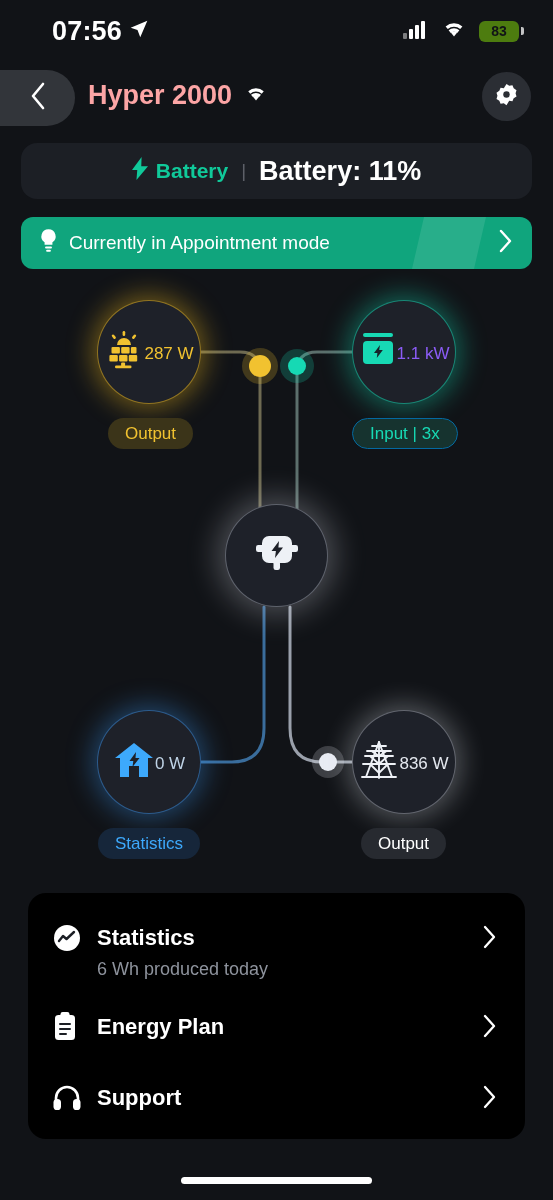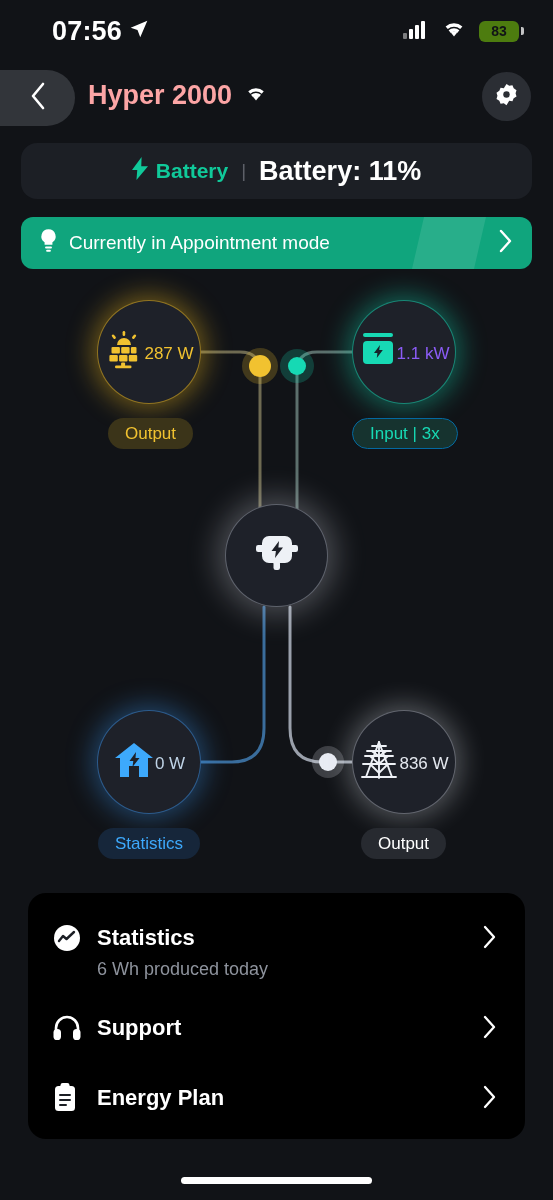--- a/index.html
+++ b/index.html
@@ -311,49 +311,49 @@
       </span>
       <span class="rlabel">Statistics</span>
       <span class="chev">
         <svg width="15" height="24" viewBox="0 0 15 24">
             <path d="M3 2l9 10-9 10" stroke="#fff" stroke-width="2.3" fill="none" stroke-linecap="round" stroke-linejoin="round"></path>
           </svg>
       </span>
     </div>
     <div class="subtxt">6 Wh produced today</div>
 
-    <div class="row" style="margin-top:25px">
-      <span class="ricon">
-        <svg width="30" height="28" viewBox="0 0 30 28">
-          <path d="M4 18v-4a11 11 0 0 1 22 0v4" stroke="#ffffff" stroke-width="2.6" fill="none" stroke-linecap="round"></path>
-          <rect x="1.5" y="15" width="7.5" height="11" rx="3.6" fill="#ffffff"></rect>
-          <rect x="21" y="15" width="7.5" height="11" rx="3.6" fill="#ffffff"></rect>
-        </svg>
-      </span>
-      <span class="rlabel">Support</span>
-      <span class="chev">
-        <svg width="15" height="24" viewBox="0 0 15 24">
-            <path d="M3 2l9 10-9 10" stroke="#fff" stroke-width="2.3" fill="none" stroke-linecap="round" stroke-linejoin="round"></path>
-          </svg>
-      </span>
-    </div>
-
     <div class="row" style="margin-top:24px">
       <span class="ricon">
         <svg width="26" height="30" viewBox="0 0 26 30">
           <rect x="3" y="3" width="20" height="25" rx="3.5" fill="#ffffff"></rect>
           <rect x="8.5" y="0" width="9" height="5.5" rx="2.2" fill="#ffffff"></rect>
           <g stroke="#1b1e24" stroke-width="2" stroke-linecap="round">
             <path d="M8 12h10M8 17h10M8 22h6"></path>
           </g>
         </svg>
       </span>
       <span class="rlabel">Energy Plan</span>
       <span class="chev">
         <svg width="15" height="24" viewBox="0 0 15 24">
             <path d="M3 2l9 10-9 10" stroke="#fff" stroke-width="2.3" fill="none" stroke-linecap="round" stroke-linejoin="round"></path>
           </svg>
       </span>
     </div>
+
+    <div class="row" style="margin-top:25px">
+      <span class="ricon">
+        <svg width="30" height="28" viewBox="0 0 30 28">
+          <path d="M4 18v-4a11 11 0 0 1 22 0v4" stroke="#ffffff" stroke-width="2.6" fill="none" stroke-linecap="round"></path>
+          <rect x="1.5" y="15" width="7.5" height="11" rx="3.6" fill="#ffffff"></rect>
+          <rect x="21" y="15" width="7.5" height="11" rx="3.6" fill="#ffffff"></rect>
+        </svg>
+      </span>
+      <span class="rlabel">Support</span>
+      <span class="chev">
+        <svg width="15" height="24" viewBox="0 0 15 24">
+            <path d="M3 2l9 10-9 10" stroke="#fff" stroke-width="2.3" fill="none" stroke-linecap="round" stroke-linejoin="round"></path>
+          </svg>
+      </span>
+    </div>
   </div>
 
   <div class="homebar"></div>
 </div>
 
 </body></html>

